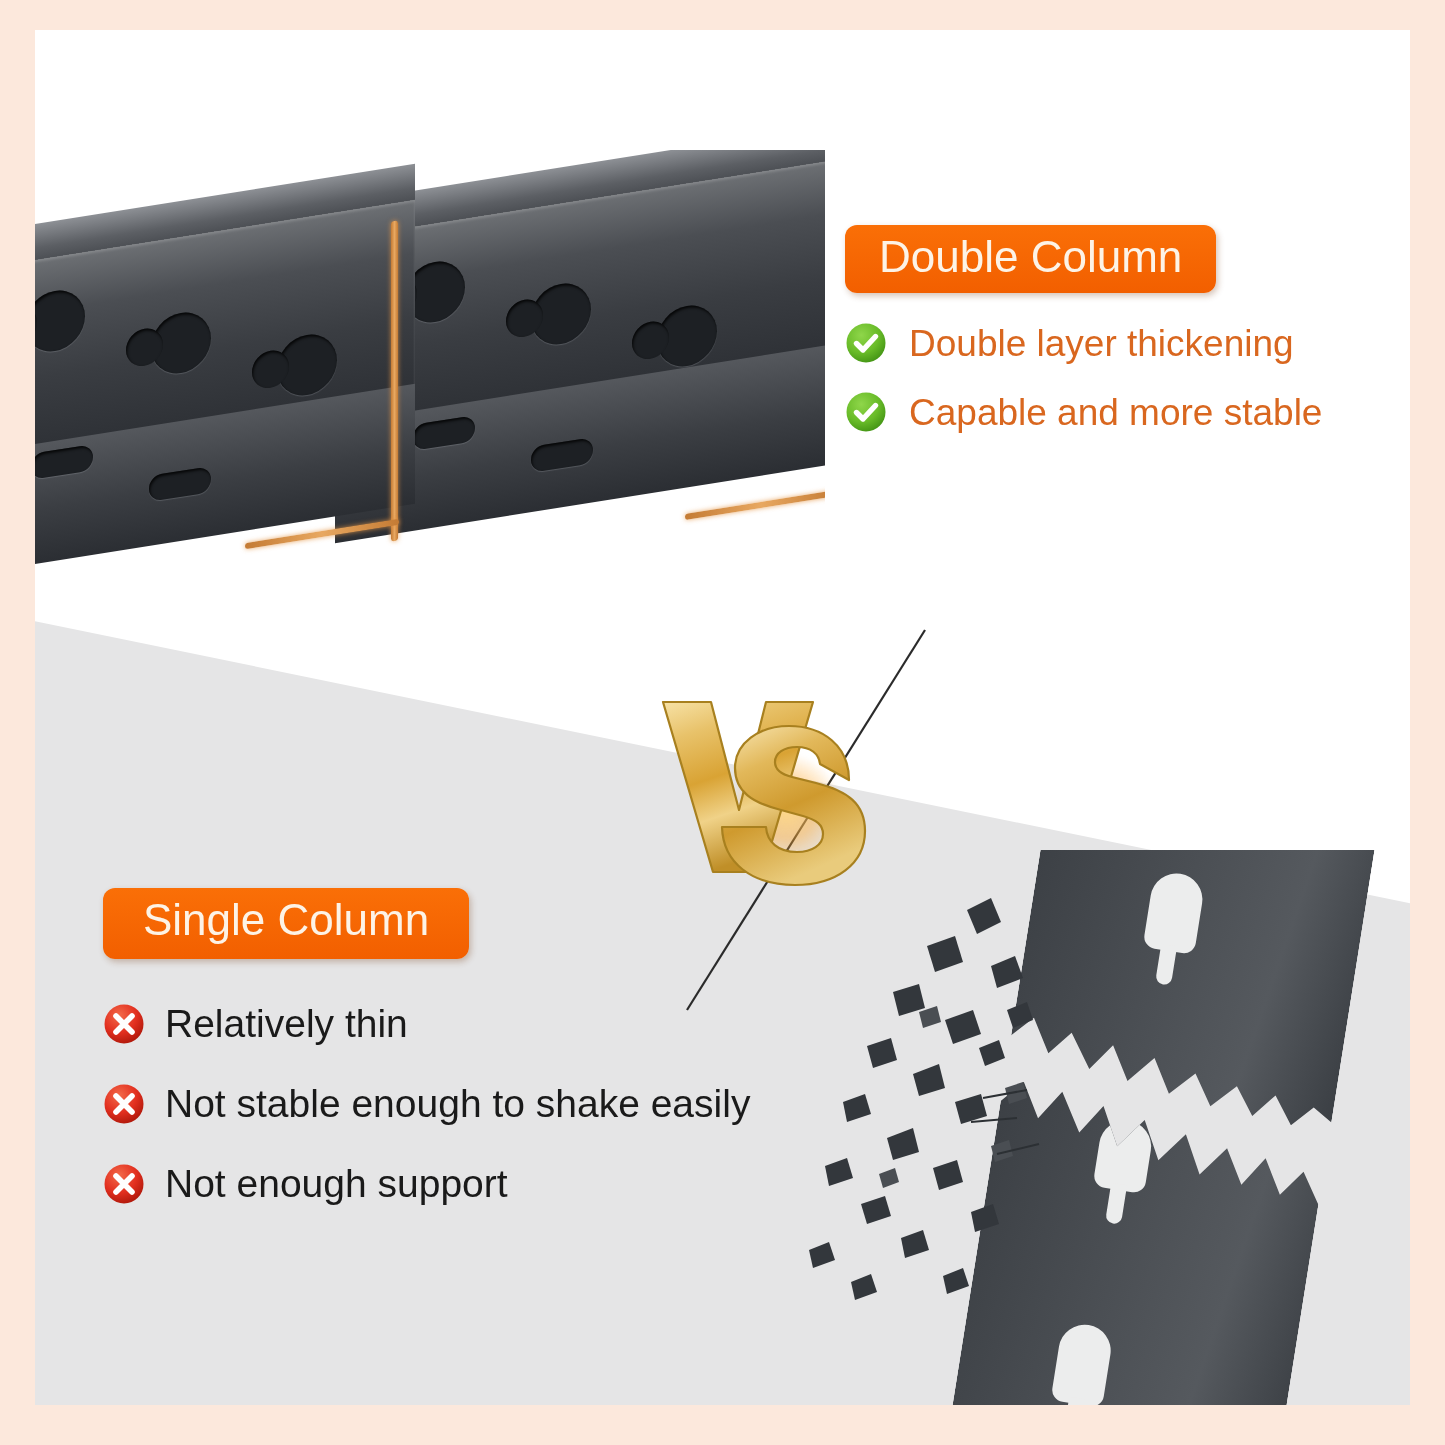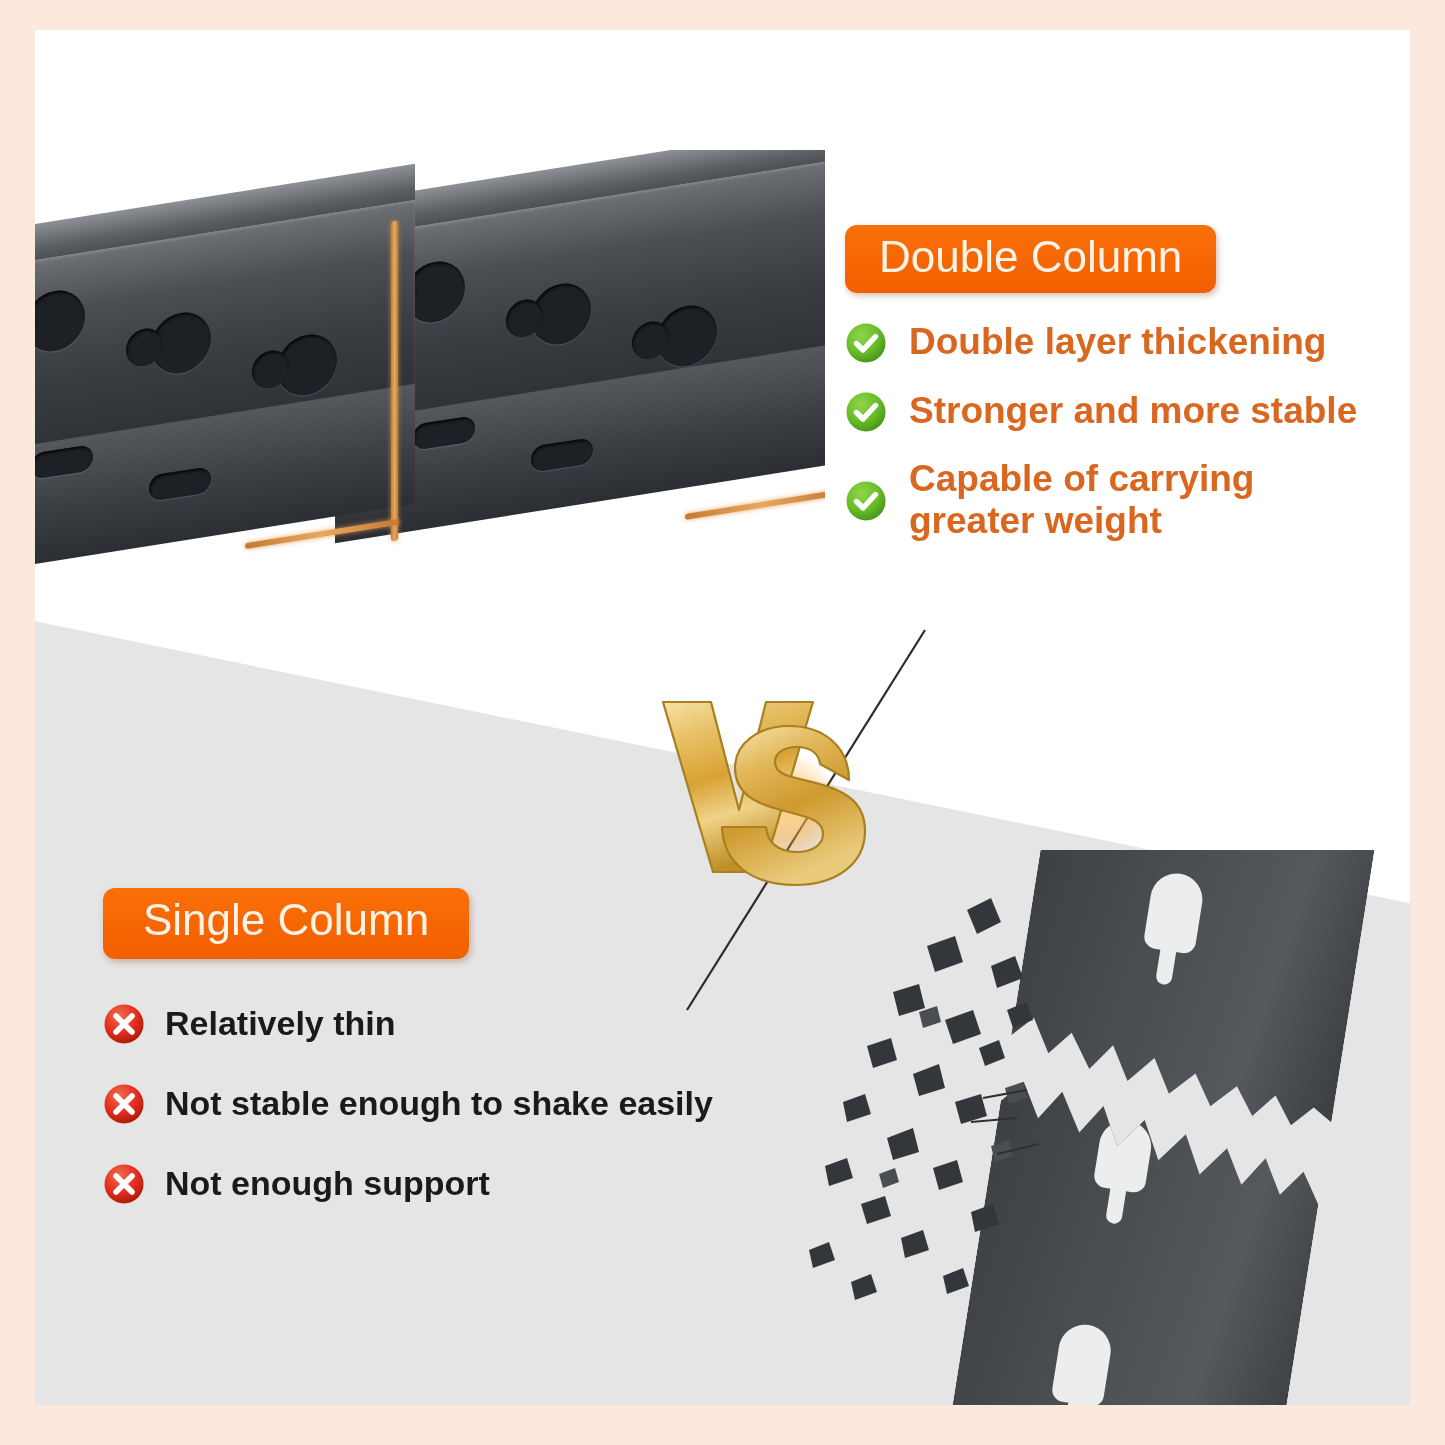--- a/index.html
+++ b/index.html
@@ -96,23 +96,22 @@
   .pill-text {
     color:#fdf3e6;
     font-size:44px;
     line-height:1.05;
     font-weight:normal;
     white-space:nowrap;
   }
   .bullets { margin-top:26px; }
   .bullet {
     display:flex;
-    align-items:center;
+    align-items:flex-end;
     margin-bottom:24px;
-    font-weight:bold;
   }
   .mark {
     flex:0 0 auto;
     width:42px; height:42px;
     margin-right:22px;
     margin-top:3px;
     position:relative;
   }
   .mark svg { display:block; width:42px; height:42px; }
   .bullet-text {
@@ -126,21 +125,21 @@
   .panel-single {
     position:absolute;
     left:68px; top:858px;
     width:820px;
     z-index:30;
   }
   .panel-single .pill { padding:9px 40px 16px 40px; }
   .panel-single .bullets { margin-top:40px; }
   .panel-single .bullet { margin-bottom:34px; }
   .panel-single .bullet-text {
-    font-size:34px;
+    font-size:39px;
     color:#1a1a1a;
   }
   .panel-single .mark { width:42px; height:42px; margin-right:20px; margin-top:4px; }
 
   
   .vs-wrap {
     position:absolute;
     left:600px; top:620px;
     width:280px; height:270px;
     z-index:25;
@@ -275,32 +274,23 @@
           <span class="bullet-text">Double layer thickening</span>
         </div>
 
         <div class="bullet">
           <span class="mark">
             <svg viewBox="0 0 42 42">
               <circle cx="21" cy="21" r="19.5" fill="url(#gchk)"></circle>
               <path d="M11.5 21.5 L18 28 L30.5 14.5" stroke="#ffffff" stroke-width="5.4" fill="none" stroke-linecap="round" stroke-linejoin="round"></path>
             </svg>
           </span>
-          <span class="bullet-text">Stronger and more stable</span>
-        </div>
-
-        <div class="bullet">
-          <span class="mark">
-            <svg viewBox="0 0 42 42">
-              <circle cx="21" cy="21" r="19.5" fill="url(#gchk)"></circle>
-              <path d="M11.5 21.5 L18 28 L30.5 14.5" stroke="#ffffff" stroke-width="5.4" fill="none" stroke-linecap="round" stroke-linejoin="round"></path>
-            </svg>
-          </span>
-          <span class="bullet-text" style="max-width:430px;">Capable of carrying greater weight</span>
-        </div>
+          <span class="bullet-text">Capable and more stable</span>
+        </div>
+
 
       </div>
     </div>
 
     <div class="vs-wrap">
       <svg class="vs-slash" viewBox="0 0 420 420">
         <line x1="330" y1="20" x2="92" y2="400" stroke="#2b2b2b" stroke-width="2.2"></line>
       </svg>
       <div class="vs-glow"></div>
       <div class="vs-text">

